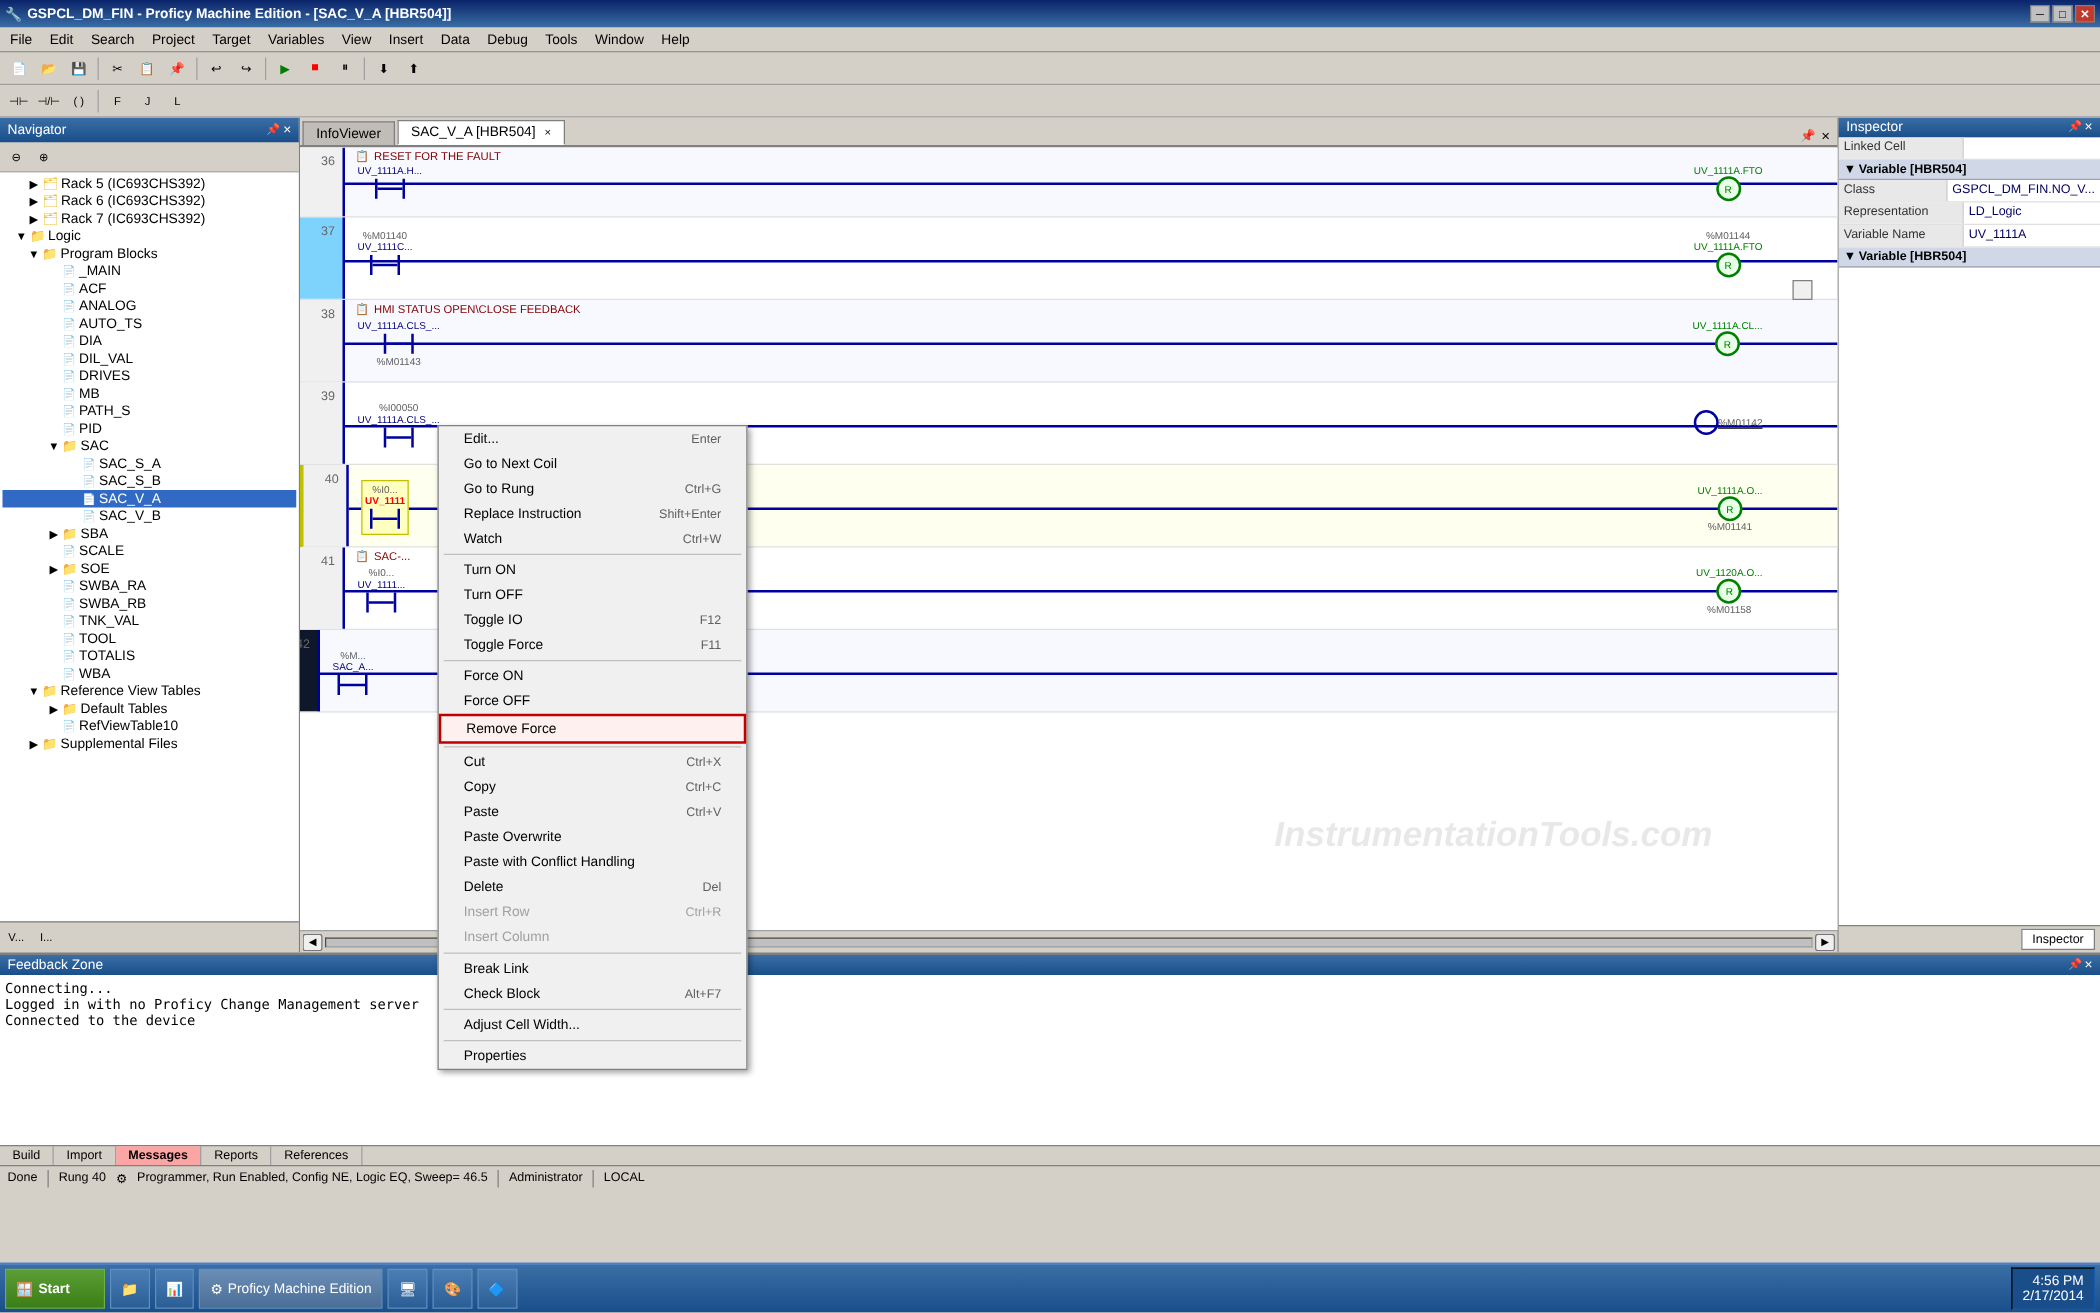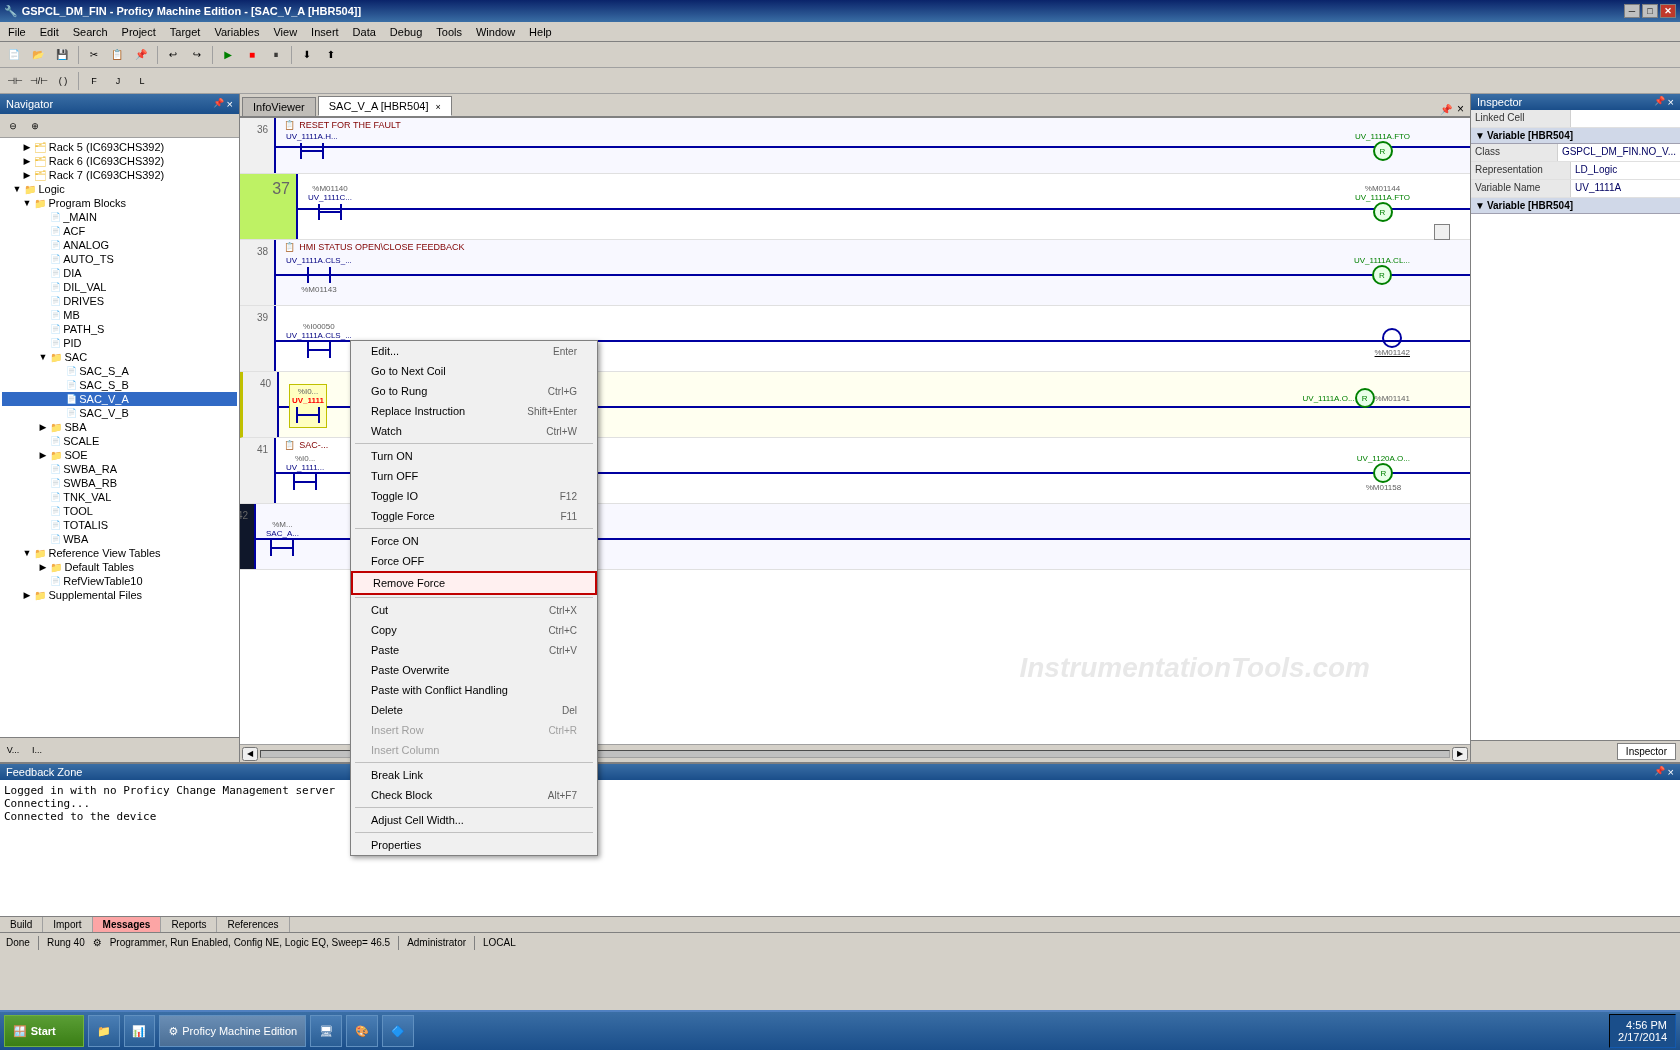--- a/index.html
+++ b/index.html
@@ -371,21 +371,21 @@
               </div>
             </div>
             <div style="position:absolute; top:14px; right:60px; display:flex;flex-direction:column;align-items:center;">
               <div style="font-size:8px; color:#008000;">UV_1111A.FTO</div>
               <div style="width:20px;height:20px;border-radius:50%;border:2px solid #008000;display:flex;align-items:center;justify-content:center;font-size:8px;color:#008000;background:#e8ffe8;">R</div>
             </div>
           </div>
         </div>
 
         <div style="display:flex; border-bottom:1px solid #e0e0e0; min-height:65px;">
-          <div style="width:58px; text-align:right; padding:4px 6px; color:#666; font-size:16px; border-right:2px solid #0000a0; background:#bef264; display:flex;align-items:flex-start;justify-content:flex-end;padding-top:6px;">37</div>
+          <div style="width:36px; text-align:right; padding:4px 6px; color:#666; font-size:10px; border-right:2px solid #0000a0; background:#7dd3fc; display:flex;align-items:flex-start;justify-content:flex-end;padding-top:6px;">37</div>
           <div style="flex:1; padding:4px 8px; position:relative; min-height:65px;">
             <div style="position:absolute; top:10px; left:0; right:0; height:2px; background:#0000a0; top:34px;"></div>
             <div style="position:absolute; top:10px; left:10px; display:flex;flex-direction:column;align-items:center;">
               <div style="font-size:8px; color:#606060;">%M01140</div>
               <div style="font-size:8px; color:#000080;">UV_1111C...</div>
               <div style="display:flex;align-items:center;height:20px;">
                 <div style="width:2px;height:16px;background:#0000a0;"></div>
                 <div style="width:20px;height:2px;background:#0000a0;"></div>
                 <div style="width:2px;height:16px;background:#0000a0;"></div>
               </div>
@@ -429,41 +429,41 @@
             <div style="position:absolute; top:34px; left:0; right:0; height:2px; background:#0000a0;"></div>
             <div style="position:absolute; top:16px; left:10px; display:flex;flex-direction:column;align-items:center;">
               <div style="font-size:8px; color:#606060;">%I00050</div>
               <div style="font-size:8px; color:#000080;">UV_1111A.CLS_...</div>
               <div style="display:flex;align-items:center;height:20px;">
                 <div style="width:2px;height:16px;background:#0000a0;"></div>
                 <div style="width:20px;height:2px;background:#0000a0;"></div>
                 <div style="width:2px;height:16px;background:#0000a0;"></div>
               </div>
             </div>
-            <div style="position:absolute; top:22px; right:60px; display:flex;flex-direction:column;align-items:center;text-decoration:underline;">
+            <div style="position:absolute; top:22px; right:60px; display:flex;flex-direction:row;align-items:center;text-decoration:underline;">
               <div style="width:20px;height:20px;border-radius:50%;border:2px solid #0000a0;display:flex;align-items:center;justify-content:center;font-size:8px;color:#0000a0;"></div>
               <div style="font-size:8px; color:#606060;">%M01142</div>
             </div>
           </div>
         </div>
 
         <div style="display:flex; border-bottom:1px solid #e0e0e0; background:#fffff0; min-height:65px; border-left:3px solid #c0c000;">
           <div style="width:36px; text-align:right; padding:4px 6px; color:#666; font-size:10px; border-right:2px solid #0000a0; background:#f0f0f0; display:flex;align-items:flex-start;justify-content:flex-end;padding-top:6px;">40</div>
           <div style="flex:1; padding:4px 8px; position:relative; min-height:65px;">
             <div style="position:absolute; top:34px; left:0; right:0; height:2px; background:#0000a0;"></div>
             <div style="position:absolute; top:12px; left:10px; display:flex;flex-direction:column;align-items:center; background:#ffffc0; border:1px solid #c0c000; padding:2px;">
               <div style="font-size:8px; color:#606060;">%I0...</div>
               <div style="font-size:8px; color:#000080; font-weight:bold; color:#ff0000;">UV_1111</div>
               <div style="display:flex;align-items:center;height:20px;">
                 <div style="width:2px;height:16px;background:#0000a0;"></div>
                 <div style="width:20px;height:2px;background:#0000a0;"></div>
                 <div style="width:2px;height:16px;background:#0000a0;"></div>
               </div>
             </div>
-            <div style="position:absolute; top:16px; right:60px; display:flex;flex-direction:row;align-items:center;">
+            <div style="position:absolute; top:16px; right:60px; display:flex;flex-direction:column;align-items:center;">
               <div style="font-size:8px; color:#008000;">UV_1111A.O...</div>
               <div style="width:20px;height:20px;border-radius:50%;border:2px solid #008000;display:flex;align-items:center;justify-content:center;font-size:8px;color:#008000;background:#e8ffe8;">R</div>
               <div style="font-size:8px; color:#606060;">%M01141</div>
             </div>
           </div>
         </div>
 
         <div style="display:flex; border-bottom:1px solid #e0e0e0; min-height:65px;">
           <div style="width:36px; text-align:right; padding:4px 6px; color:#666; font-size:10px; border-right:2px solid #0000a0; background:#f0f0f0; display:flex;align-items:flex-start;justify-content:flex-end;padding-top:6px;">41</div>
           <div style="flex:1; padding:4px 8px; position:relative; min-height:65px;">
@@ -558,22 +558,22 @@
 
   <div id="feedback-zone" style="height:170px; background:#d4d0c8; border-top:2px solid #808080; display:flex; flex-direction:column;">
     <div id="feedback-header" style="background:linear-gradient(to bottom, #3a6ea5, #1a4e8a); color:white; padding:2px 6px; font-size:11px; display:flex; justify-content:space-between;">
       <span>Feedback Zone</span>
       <span style="display:flex;gap:2px;">
         <span style="cursor:pointer;font-size:9px;">📌</span>
         <span style="cursor:pointer;">×</span>
       </span>
     </div>
     <div id="feedback-content" style="flex:1; background:white; padding:4px; font-size:11px; font-family:monospace; overflow:auto;">
+      <div>Connecting...</div>
       <div>Logged in with no Proficy Change Management server</div>
-      <div>Connecting...</div>
       <div>Connected to the device</div>
     </div>
     <div id="feedback-tabs" style="display:flex; background:#d4d0c8; border-top:1px solid #808080;">
       <div class="fb-tab">Build</div>
       <div class="fb-tab">Import</div>
       <div class="fb-tab active">Messages</div>
       <div class="fb-tab">Reports</div>
       <div class="fb-tab">References</div>
     </div>
   </div>

